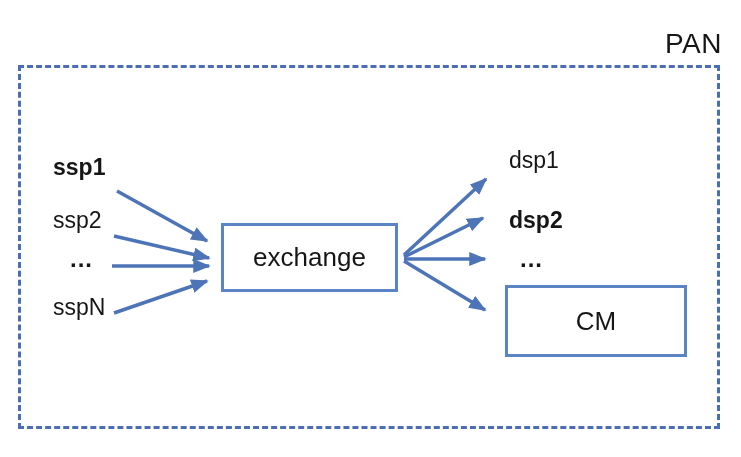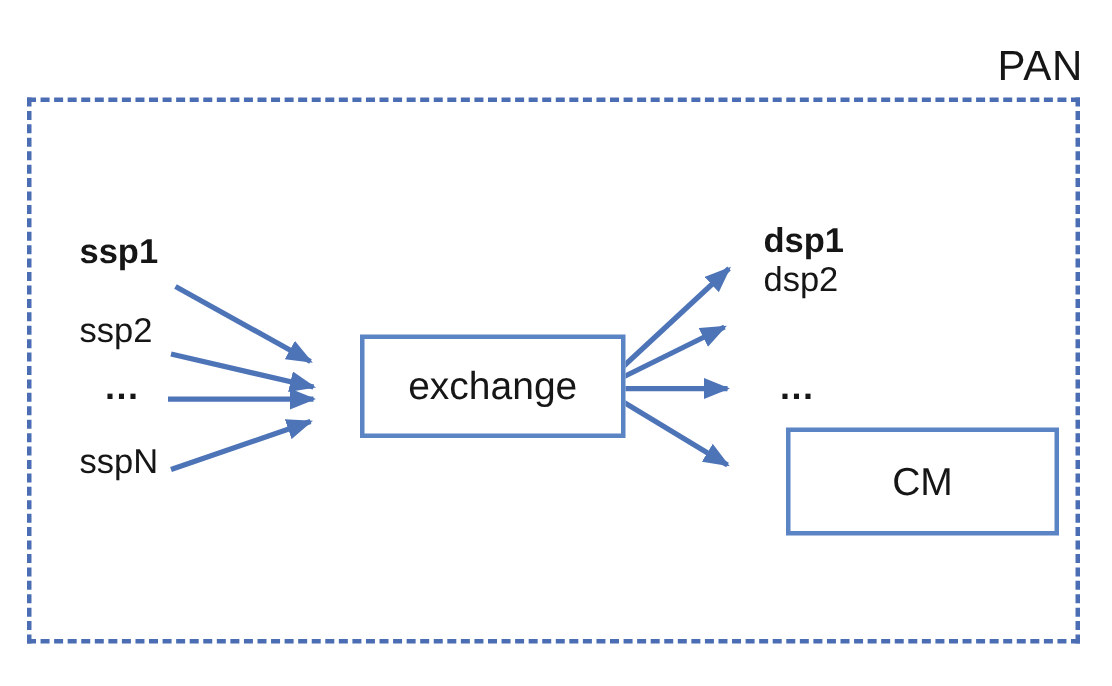--- a/index.html
+++ b/index.html
@@ -31,31 +31,31 @@
     position: absolute; color: #161616;
     font-size: 23px; line-height: 1; white-space: nowrap;
     z-index: 3;
   }
   .dots { font-size: 24px; font-weight: 700; letter-spacing: 1px; }
 
   .node {
     position: absolute; background: #ffffff;
     border: 3px solid #5b84c4;
     display: flex; align-items: center; justify-content: center;
-    color: #161616; z-index: 3; margin-left: 19px;
+    color: #161616; z-index: 3;
   }
   .exchange { left: 221px; top: 223px; width: 171px; height: 63px; font-size: 26px; }
   .cm       { left: 505px; top: 285px; width: 176px; height: 66px; font-size: 26px; text-align: center; }
 
   .src-ssp1 { left: 53px;  top: 156px; font-weight: bold; }
   .src-ssp2 { left: 53px;  top: 209px; }
   .src-dots { left: 70px;  top: 247px; }
   .src-sspN { left: 53px;  top: 296px; }
-  .dst-dsp1 { left: 509px; top: 149px; font-weight: bold; }
-  .dst-dsp2 { left: 509px; top: 175px; }
+  .dst-dsp1 { left: 509px; top: 149px; }
+  .dst-dsp2 { left: 509px; top: 209px; font-weight: bold; }
   .dst-dots { left: 520px; top: 247px; }
 </style>
 </head>
 <body>
 
 <div class="canvas">
 
   <div class="pan-label">PAN</div>
 
   <div class="dashed-box"></div>

